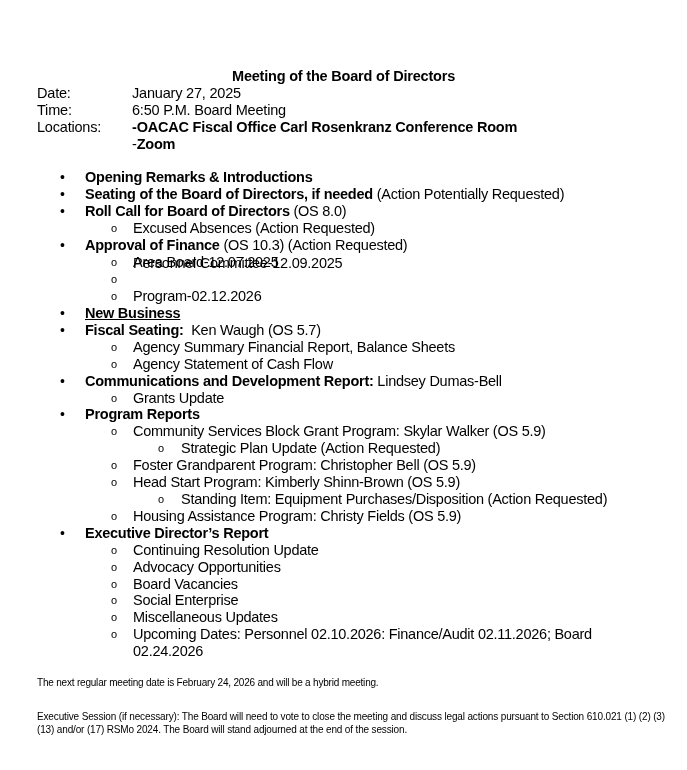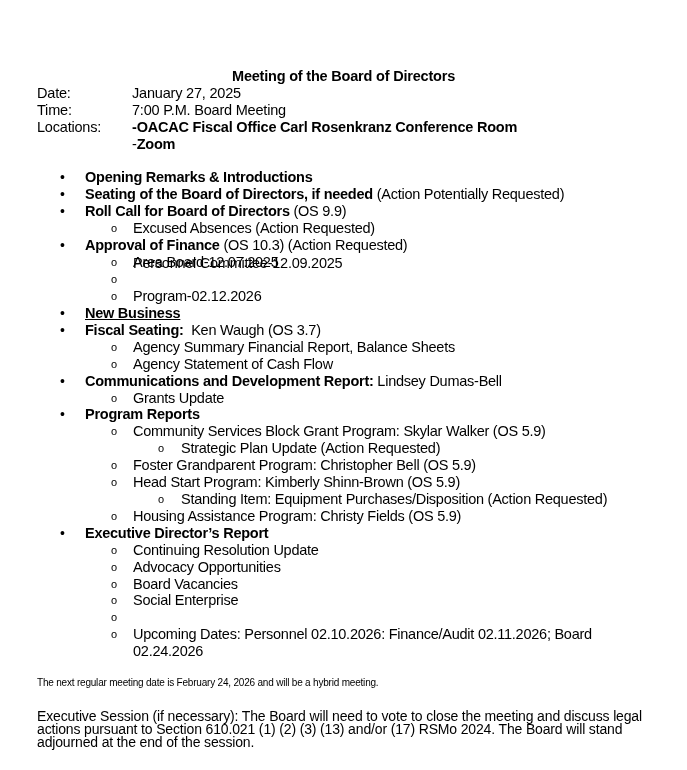--- a/index.html
+++ b/index.html
@@ -19,72 +19,72 @@
   .line { position: absolute; height: 17px; line-height: 17px; white-space: nowrap; letter-spacing: -0.25px; }
   .b1 { left: 85px; }
   .b2 { left: 133px; }
   .b3 { left: 181px; }
   .bullet { position: absolute; height: 17px; line-height: 17px; }
   .dot { left: 60px; font-size: 14px; }
   .circ1 { left: 111px; font-size: 11px; }
   .circ2 { left: 158px; font-size: 11px; }
   .u { text-decoration: underline; }
   .footer-main { position: absolute; left: 37px; top: 677px; font-size: 10px; letter-spacing: -0.2px; white-space: nowrap; }
-  .footer-small { position: absolute; left: 37px; top: 710px; width: 640px; font-size: 14px; line-height: 13px; letter-spacing: -0.15px; }
+  .footer-small { position: absolute; left: 37px; top: 710px; width: 640px; font-size: 10px; line-height: 13px; letter-spacing: -0.15px; }
 </style>
 </head>
 <body>
 
 <div class="page">
 
   <div class="title t2">Meeting of the Board of Directors</div>
 
   <div class="meta-row" style="top:85px">
     <span class="meta-label">Date:</span>
     <span class="meta-value">January 27, 2025</span>
   </div>
   <div class="meta-row" style="top:102px">
     <span class="meta-label">Time:</span>
-    <span class="meta-value">7:00 P.M. Board Meeting</span>
+    <span class="meta-value">6:50 P.M. Board Meeting</span>
   </div>
   <div class="meta-row" style="top:119px">
     <span class="meta-label">Locations:</span>
     <span class="meta-value bold">-OACAC Fiscal Office Carl Rosenkranz Conference Room</span>
   </div>
   <div class="meta-row" style="top:136px">
     <span class="meta-value"><span>-</span><span class="bold">Zoom</span></span>
   </div>
 
   <span class="bullet dot" style="top:169px">•</span>
   <div class="line b1 bold" style="top:169px">Opening Remarks &amp; Introductions</div>
 
   <span class="bullet dot" style="top:186px">•</span>
   <div class="line b1" style="top:186px"><span class="bold">Seating of the Board of Directors, if needed</span><span> (Action Potentially Requested)</span></div>
 
   <span class="bullet dot" style="top:203px">•</span>
-  <div class="line b1" style="top:203px"><span class="bold">Roll Call for Board of Directors</span><span> (OS 9.9)</span></div>
+  <div class="line b1" style="top:203px"><span class="bold">Roll Call for Board of Directors</span><span> (OS 8.0)</span></div>
 
   <span class="bullet circ1" style="top:220px">o</span>
   <div class="line b2" style="top:220px">Excused Absences (Action Requested)</div>
 
   <span class="bullet dot" style="top:237px">•</span>
   <div class="line b1" style="top:237px"><span class="bold">Approval of Finance</span><span> (OS 10.3) (Action Requested)</span></div>
 
   <span class="bullet circ1" style="top:254px">o</span>
   <div class="line b2" style="top:254px">Area Board-12.07.2025</div>
   <span class="bullet circ1" style="top:271px">o</span>
   <div class="line b2" style="top:255px">Personnel Committee-12.09.2025</div>
   <span class="bullet circ1" style="top:288px">o</span>
   <div class="line b2" style="top:288px">Program-02.12.2026</div>
 
   <span class="bullet dot" style="top:305px">•</span>
   <div class="line b1 bold u" style="top:305px">New Business</div>
 
   <span class="bullet dot" style="top:322px">•</span>
-  <div class="line b1" style="top:322px;white-space:pre"><span class="bold">Fiscal Seating:</span><span>  Ken Waugh (OS 3.7)</span></div>
+  <div class="line b1" style="top:322px;white-space:pre"><span class="bold">Fiscal Seating:</span><span>  Ken Waugh (OS 5.7)</span></div>
 
   <span class="bullet circ1" style="top:339px">o</span>
   <div class="line b2" style="top:339px">Agency Summary Financial Report, Balance Sheets</div>
   <span class="bullet circ1" style="top:356px">o</span>
   <div class="line b2" style="top:356px">Agency Statement of Cash Flow</div>
 
   <span class="bullet dot" style="top:373px">•</span>
   <div class="line b1" style="top:373px"><span class="bold">Communications and Development Report:</span><span> Lindsey Dumas-Bell</span></div>
 
   <span class="bullet circ1" style="top:390px">o</span>
@@ -111,19 +111,20 @@
 
   <span class="bullet circ1" style="top:542px">o</span>
   <div class="line b2" style="top:542px">Continuing Resolution Update</div>
   <span class="bullet circ1" style="top:559px">o</span>
   <div class="line b2" style="top:559px">Advocacy Opportunities</div>
   <span class="bullet circ1" style="top:576px">o</span>
   <div class="line b2" style="top:576px">Board Vacancies</div>
   <span class="bullet circ1" style="top:592px">o</span>
   <div class="line b2" style="top:592px">Social Enterprise</div>
   <span class="bullet circ1" style="top:609px">o</span>
+  <div class="line b2" style="top:609px">Miscellaneous Updates</div>
   <span class="bullet circ1" style="top:626px">o</span>
   <div class="line b2" style="top:626px">Upcoming Dates: Personnel 02.10.2026: Finance/Audit 02.11.2026; Board</div>
   <div class="line b2" style="top:643px">02.24.2026</div>
 
   <div class="footer-main">The next regular meeting date is February 24, 2026 and will be a hybrid meeting.</div>
   <div class="footer-small">Executive Session (if necessary):  The Board will need to vote to close the meeting and discuss legal actions pursuant to Section 610.021 (1) (2) (3) (13) and/or (17) RSMo 2024. The Board will stand adjourned at the end of the session.</div>
 </div>
 
 </body></html>

